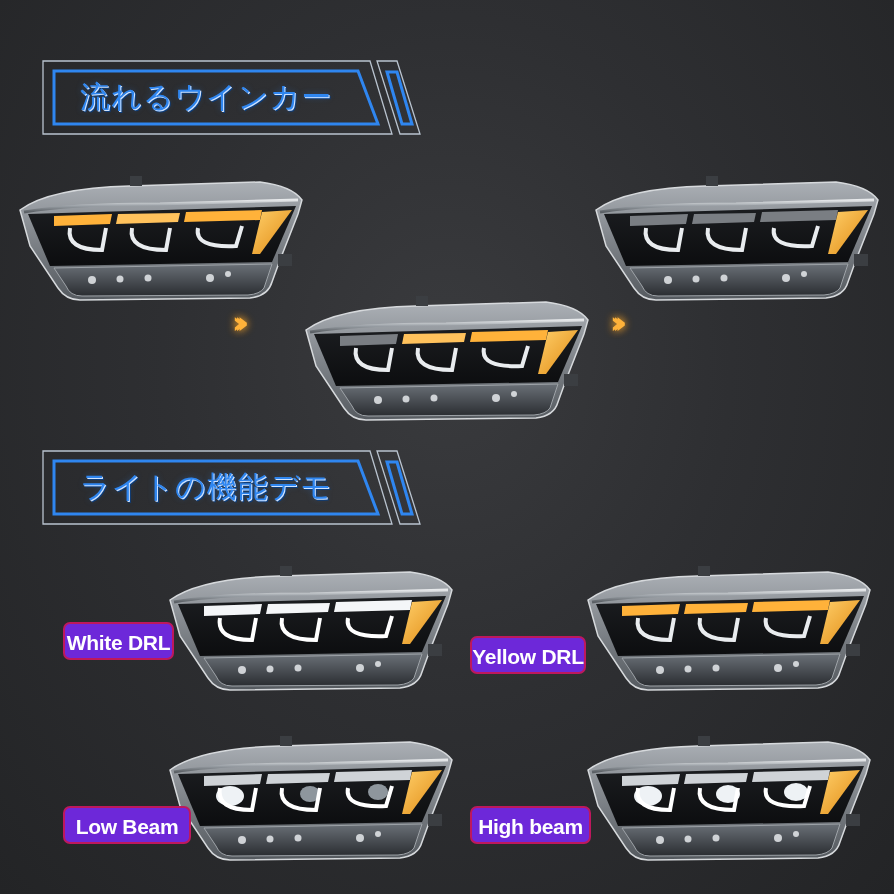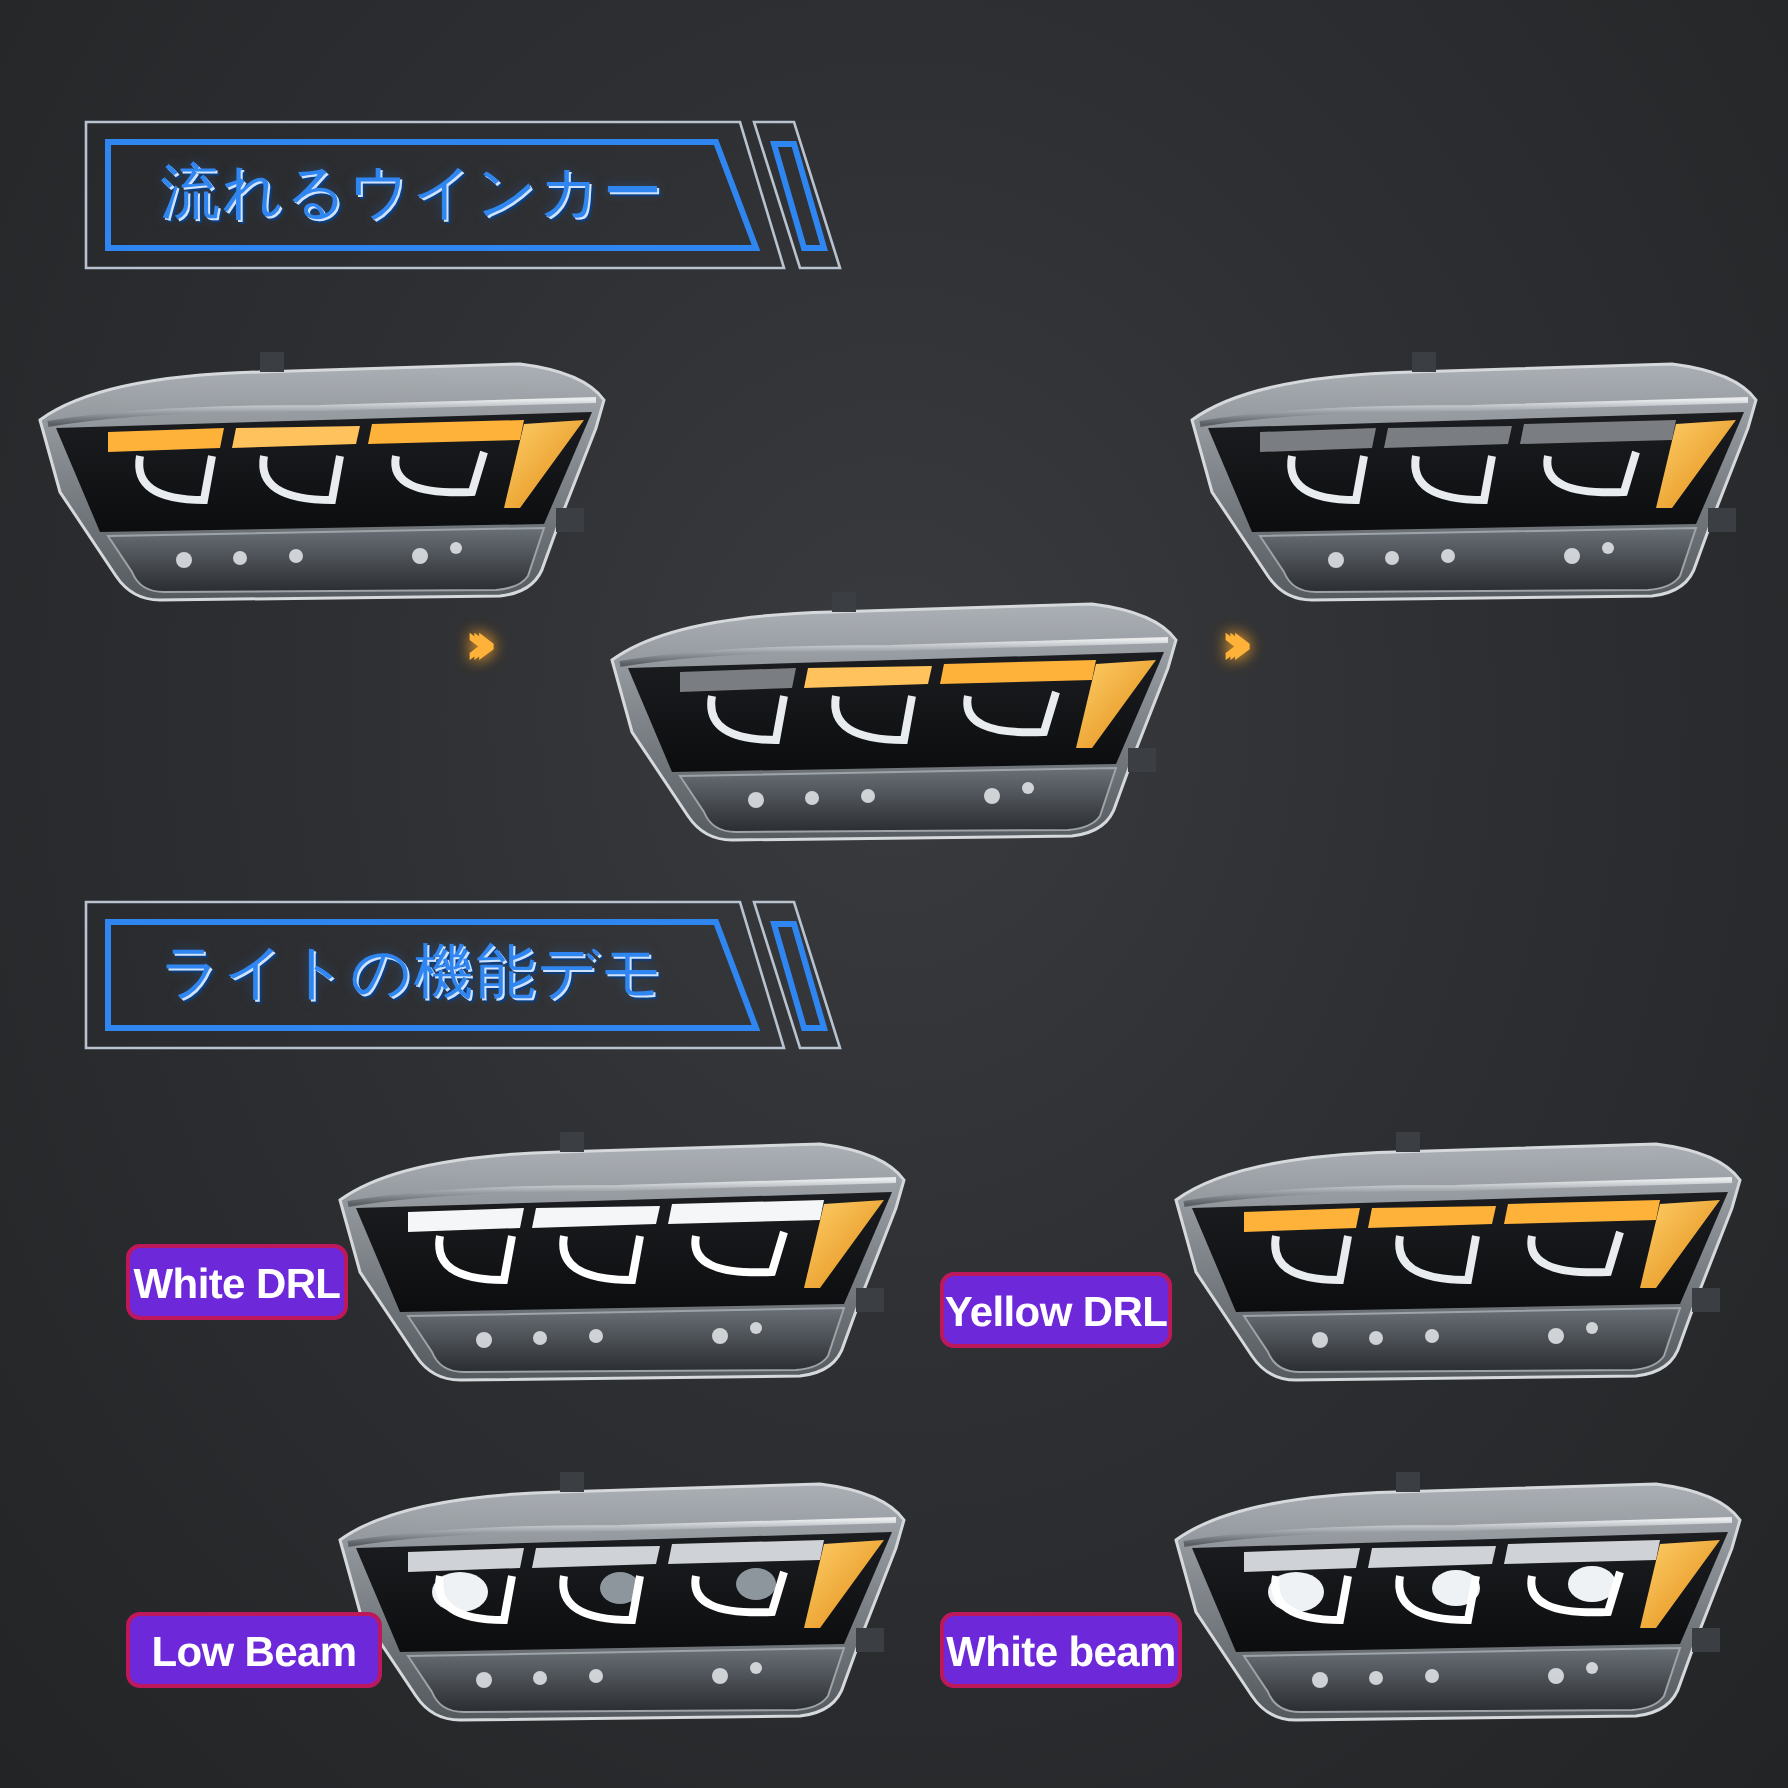--- a/index.html
+++ b/index.html
@@ -186,13 +186,13 @@
     <path d="M176 42 L252 40 L250 50 L174 52 Z" fill="#cfd3d7"></path>
     <path d="M252 42 L282 40 L250 84 L242 84 Z" fill="url(#amberG)"></path>
     <ellipse cx="70" cy="66" rx="14" ry="10" fill="#eef2f5"></ellipse>
     <ellipse cx="150" cy="64" rx="12" ry="9" fill="#eef2f5"></ellipse>
     <ellipse cx="218" cy="62" rx="12" ry="9" fill="#eef2f5"></ellipse>
     <path d="M60 58 Q56 80 92 80 L96 58" fill="none" stroke="#ffffff" stroke-width="4"></path>
     <path d="M122 58 Q118 80 156 80 L160 58" fill="none" stroke="#ffffff" stroke-width="4"></path>
     <path d="M188 58 Q184 78 226 76 L232 56" fill="none" stroke="#ffffff" stroke-width="4"></path>
   </g>
 </svg>
-<div class="tag" style="left:470px;top:806px;width:121px;">White beam</div>
+<div class="tag" style="left:470px;top:806px;width:121px;">High beam</div>
 
 </body></html>

